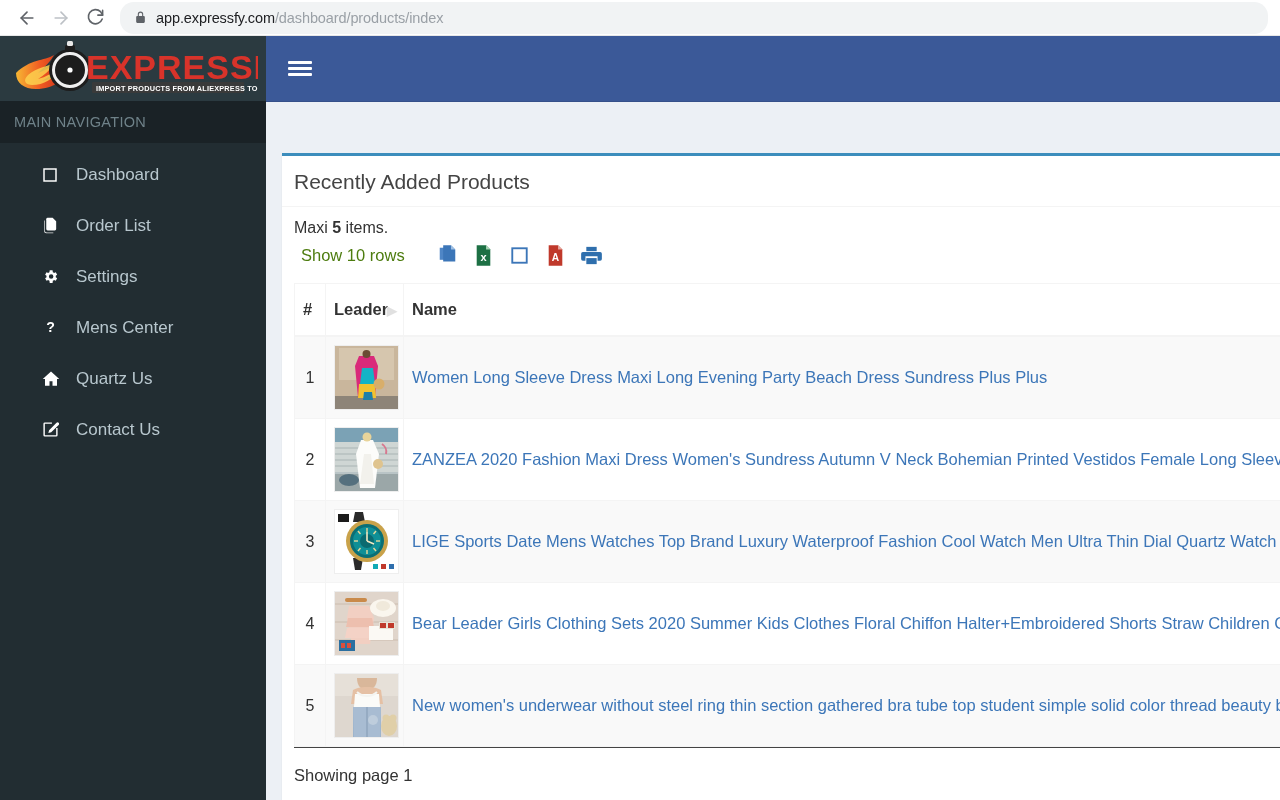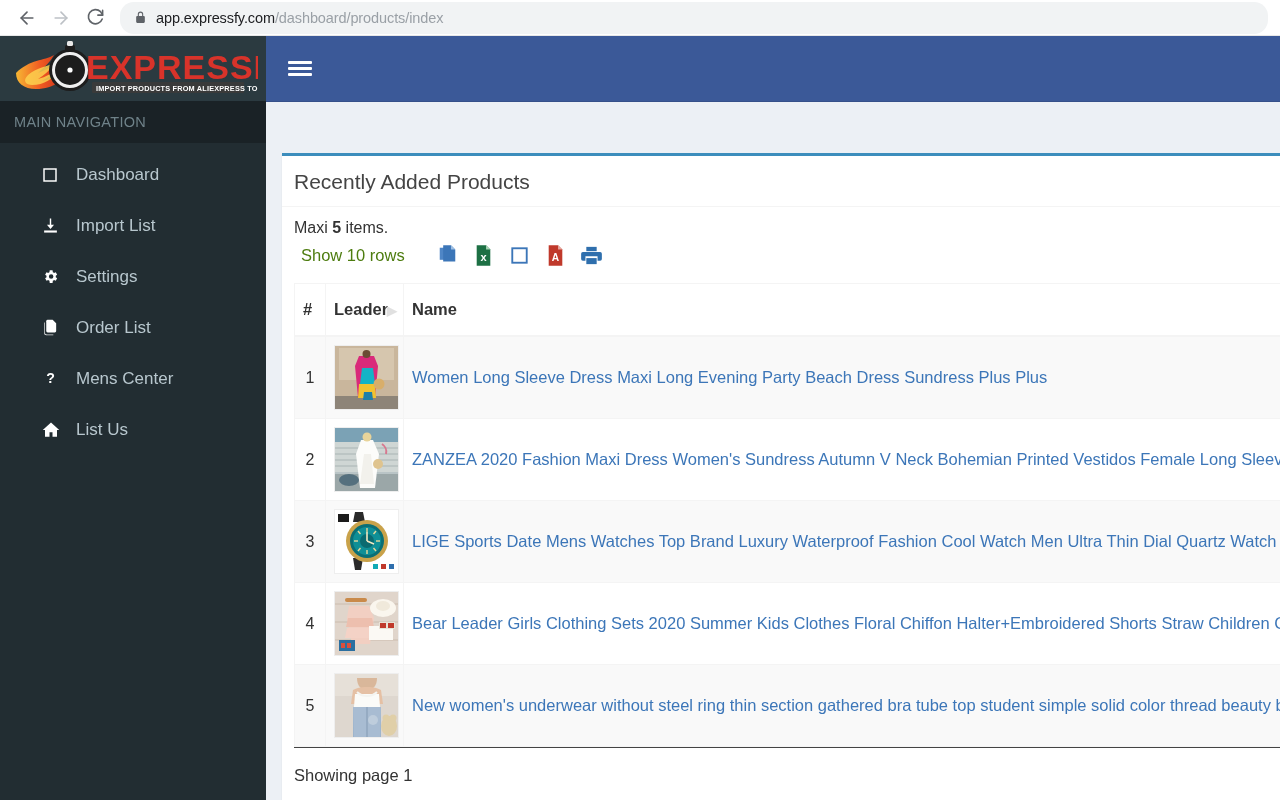--- a/index.html
+++ b/index.html
@@ -323,67 +323,67 @@
 
       <li class="nav-item">
         <span class="nav-ico">
           <svg width="16" height="16" viewBox="0 0 24 24" fill="none" stroke="currentColor" stroke-width="2.2">
               <rect x="3" y="3" width="18" height="18"></rect>
             </svg>
         </span>
         <span class="nav-label">Dashboard</span>
       </li>
 
-      <li class="nav-item">
-        <span class="nav-ico">
-          <svg width="17" height="17" viewBox="0 0 24 24" fill="currentColor">
-            <path d="M11 2h2v9h4l-5 6-5-6h4z"></path>
-              <path d="M3 19h18v3H3z"></path>
-          </svg>
-        </span>
-        <span class="nav-label">Import List</span>
-      </li>
-
-      <li class="nav-item">
-        <span class="nav-ico">
-          <svg width="17" height="17" viewBox="0 0 24 24" fill="currentColor">
-            <path d="M19.4 13a7.8 7.8 0 0 0 0-2l2-1.6-2-3.5-2.4 1a7.6 7.6 0 0 0-1.7-1L14.9 3h-4l-.4 2.9c-.6.25-1.2.6-1.7 1l-2.4-1-2 3.5L6.4 11a7.8 7.8 0 0 0 0 2l-2 1.6 2 3.5 2.4-1c.5.4 1.1.75 1.7 1l.4 2.9h4l.4-2.9c.6-.25 1.2-.6 1.7-1l2.4 1 2-3.5zM12.9 15.2a3.2 3.2 0 1 1 0-6.4 3.2 3.2 0 0 1 0 6.4z"></path>
-          </svg>
-        </span>
-        <span class="nav-label">Settings</span>
-      </li>
 
       <li class="nav-item">
         <span class="nav-ico">
           <svg width="17" height="17" viewBox="0 0 24 24" fill="currentColor">
             <path d="M8 1h7l5 5v11a2 2 0 0 1-2 2H8a2 2 0 0 1-2-2V3a2 2 0 0 1 2-2z"></path>
             <path d="M4 5v14a3 3 0 0 0 3 3h9v1H6a3 3 0 0 1-3-3V5z" opacity="0.85"></path>
           </svg>
         </span>
         <span class="nav-label">Order List</span>
       </li>
 
       <li class="nav-item">
         <span class="nav-ico">
+          <svg width="17" height="17" viewBox="0 0 24 24" fill="currentColor">
+            <path d="M19.4 13a7.8 7.8 0 0 0 0-2l2-1.6-2-3.5-2.4 1a7.6 7.6 0 0 0-1.7-1L14.9 3h-4l-.4 2.9c-.6.25-1.2.6-1.7 1l-2.4-1-2 3.5L6.4 11a7.8 7.8 0 0 0 0 2l-2 1.6 2 3.5 2.4-1c.5.4 1.1.75 1.7 1l.4 2.9h4l.4-2.9c.6-.25 1.2-.6 1.7-1l2.4 1 2-3.5zM12.9 15.2a3.2 3.2 0 1 1 0-6.4 3.2 3.2 0 0 1 0 6.4z"></path>
+          </svg>
+        </span>
+        <span class="nav-label">Settings</span>
+      </li>
+
+      <li class="nav-item">
+        <span class="nav-ico">
           <svg width="17" height="17" viewBox="0 0 24 24">
             <text x="12" y="19" font-family="'Liberation Sans', sans-serif" font-size="20" font-weight="bold" fill="currentColor" text-anchor="middle">?</text>
           </svg>
         </span>
         <span class="nav-label">Mens Center</span>
       </li>
 
       <li class="nav-item">
         <span class="nav-ico">
           <svg width="18" height="18" viewBox="0 0 24 24" fill="currentColor">
             <path d="M12 2L1 12h3v9h6v-6h4v6h6v-9h3z"></path>
           </svg>
         </span>
-        <span class="nav-label">List Us</span>
+        <span class="nav-label">Quartz Us</span>
       </li>
 
+      <li class="nav-item">
+        <span class="nav-ico">
+          <svg width="17" height="17" viewBox="0 0 24 24" fill="none" stroke="currentColor" stroke-width="2">
+            <path d="M14 3H4a1 1 0 0 0-1 1v16a1 1 0 0 0 1 1h16a1 1 0 0 0 1-1V10"></path>
+            <path d="M20.5 2.5a2.1 2.1 0 0 1 3 3L13 16l-4 1 1-4z" fill="currentColor" stroke="none"></path>
+          </svg>
+        </span>
+        <span class="nav-label">Contact Us</span>
+      </li>
 
     </ul>
   </aside>
 
   <div class="content-col">
 
     <header class="navbar">
       <div class="hamburger">
         <span></span>
           <span></span>

